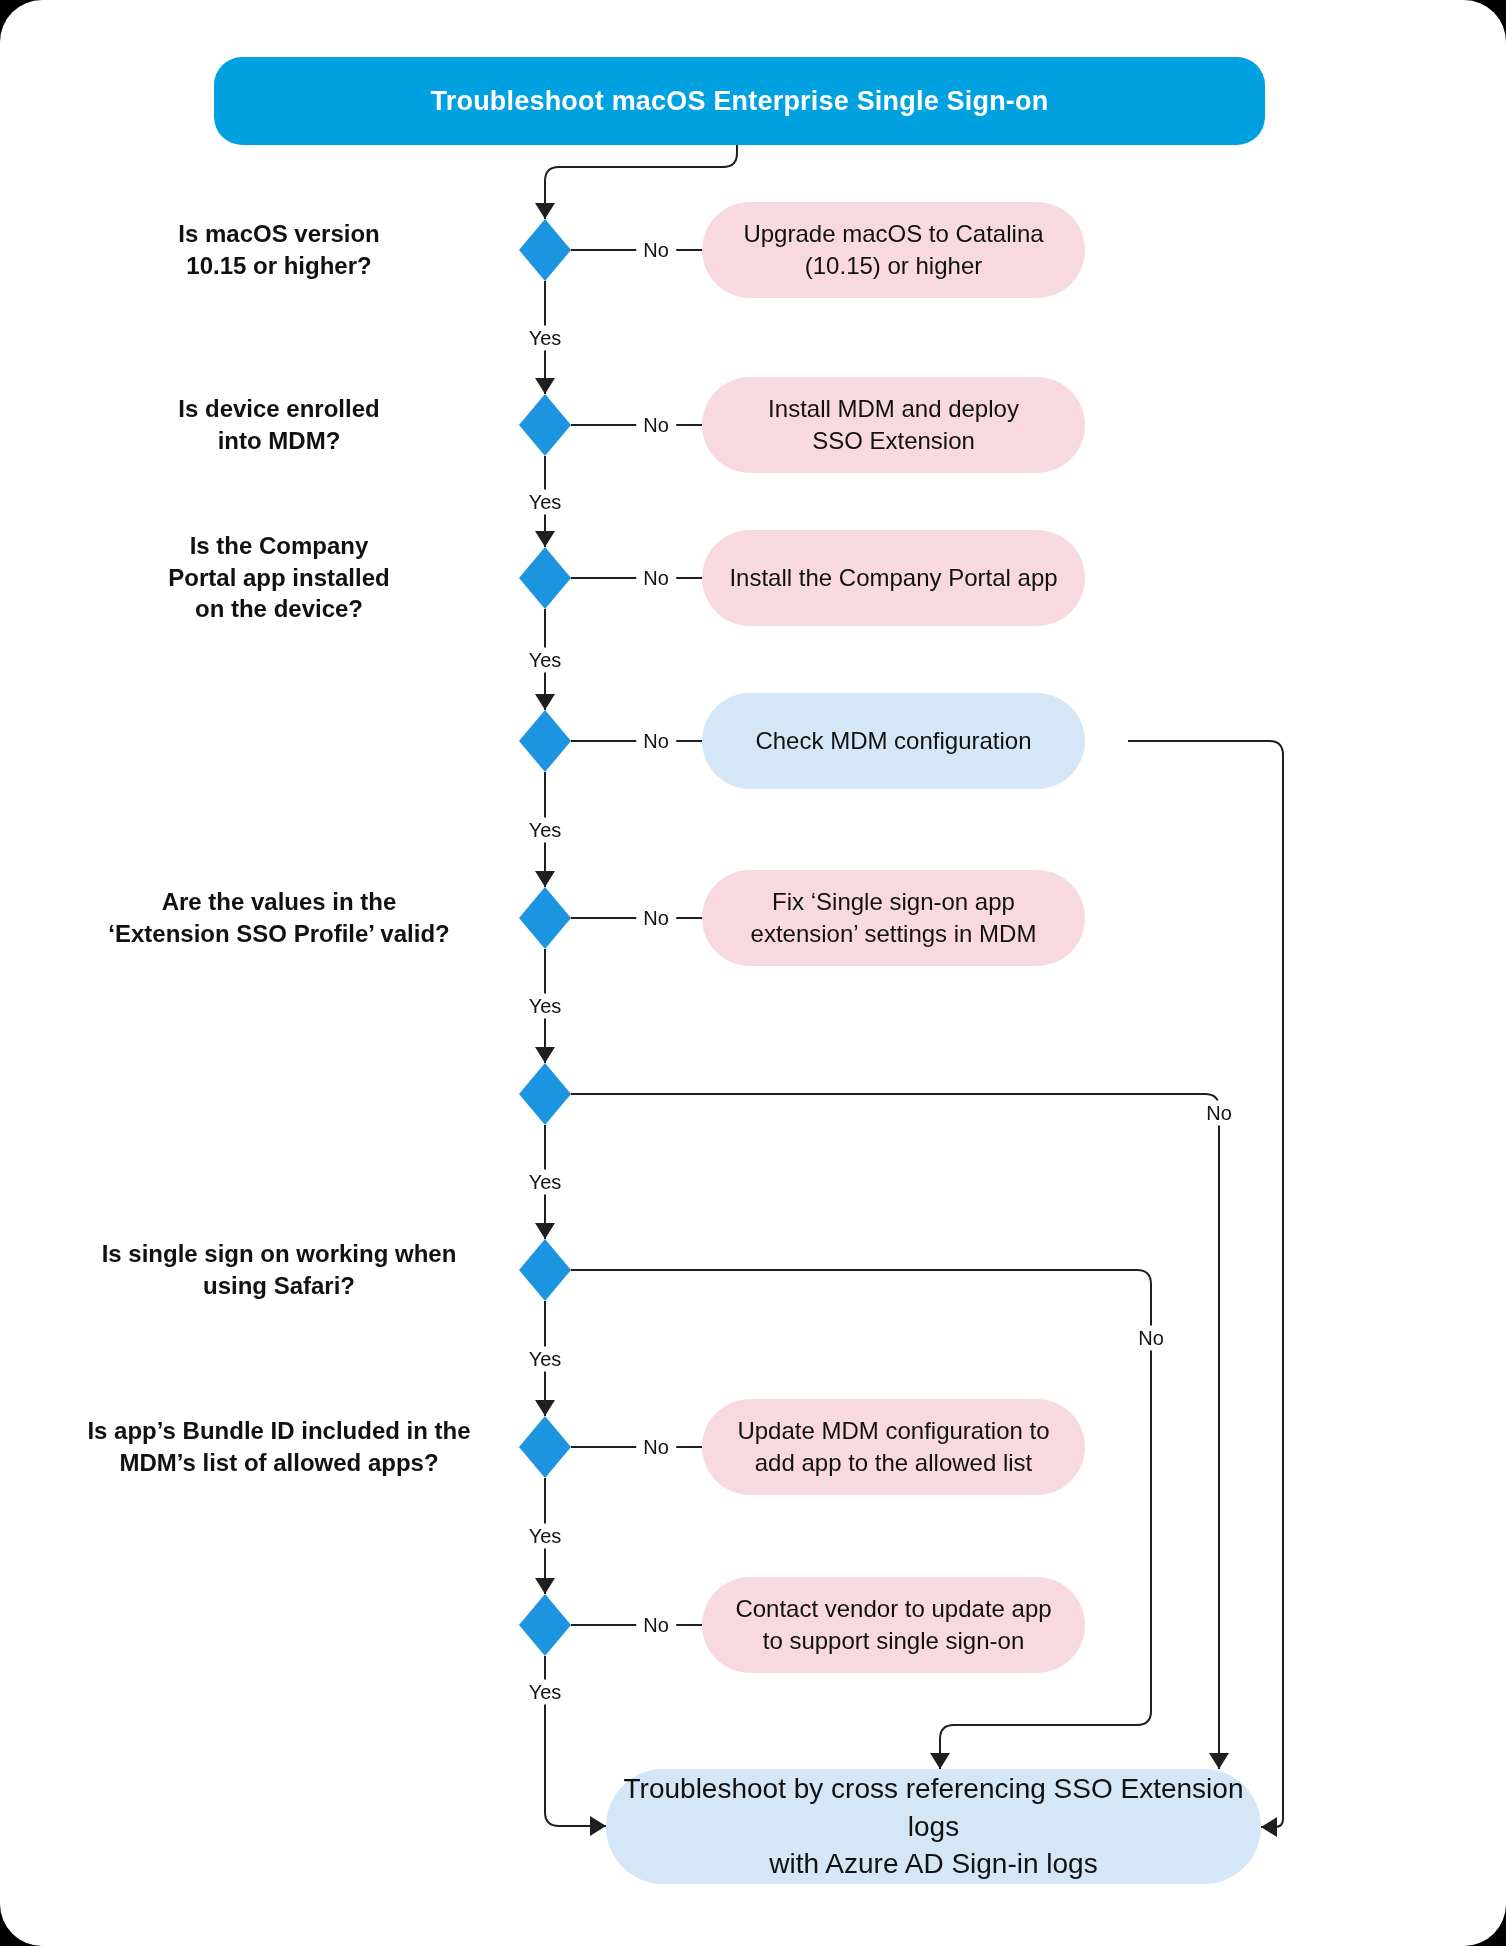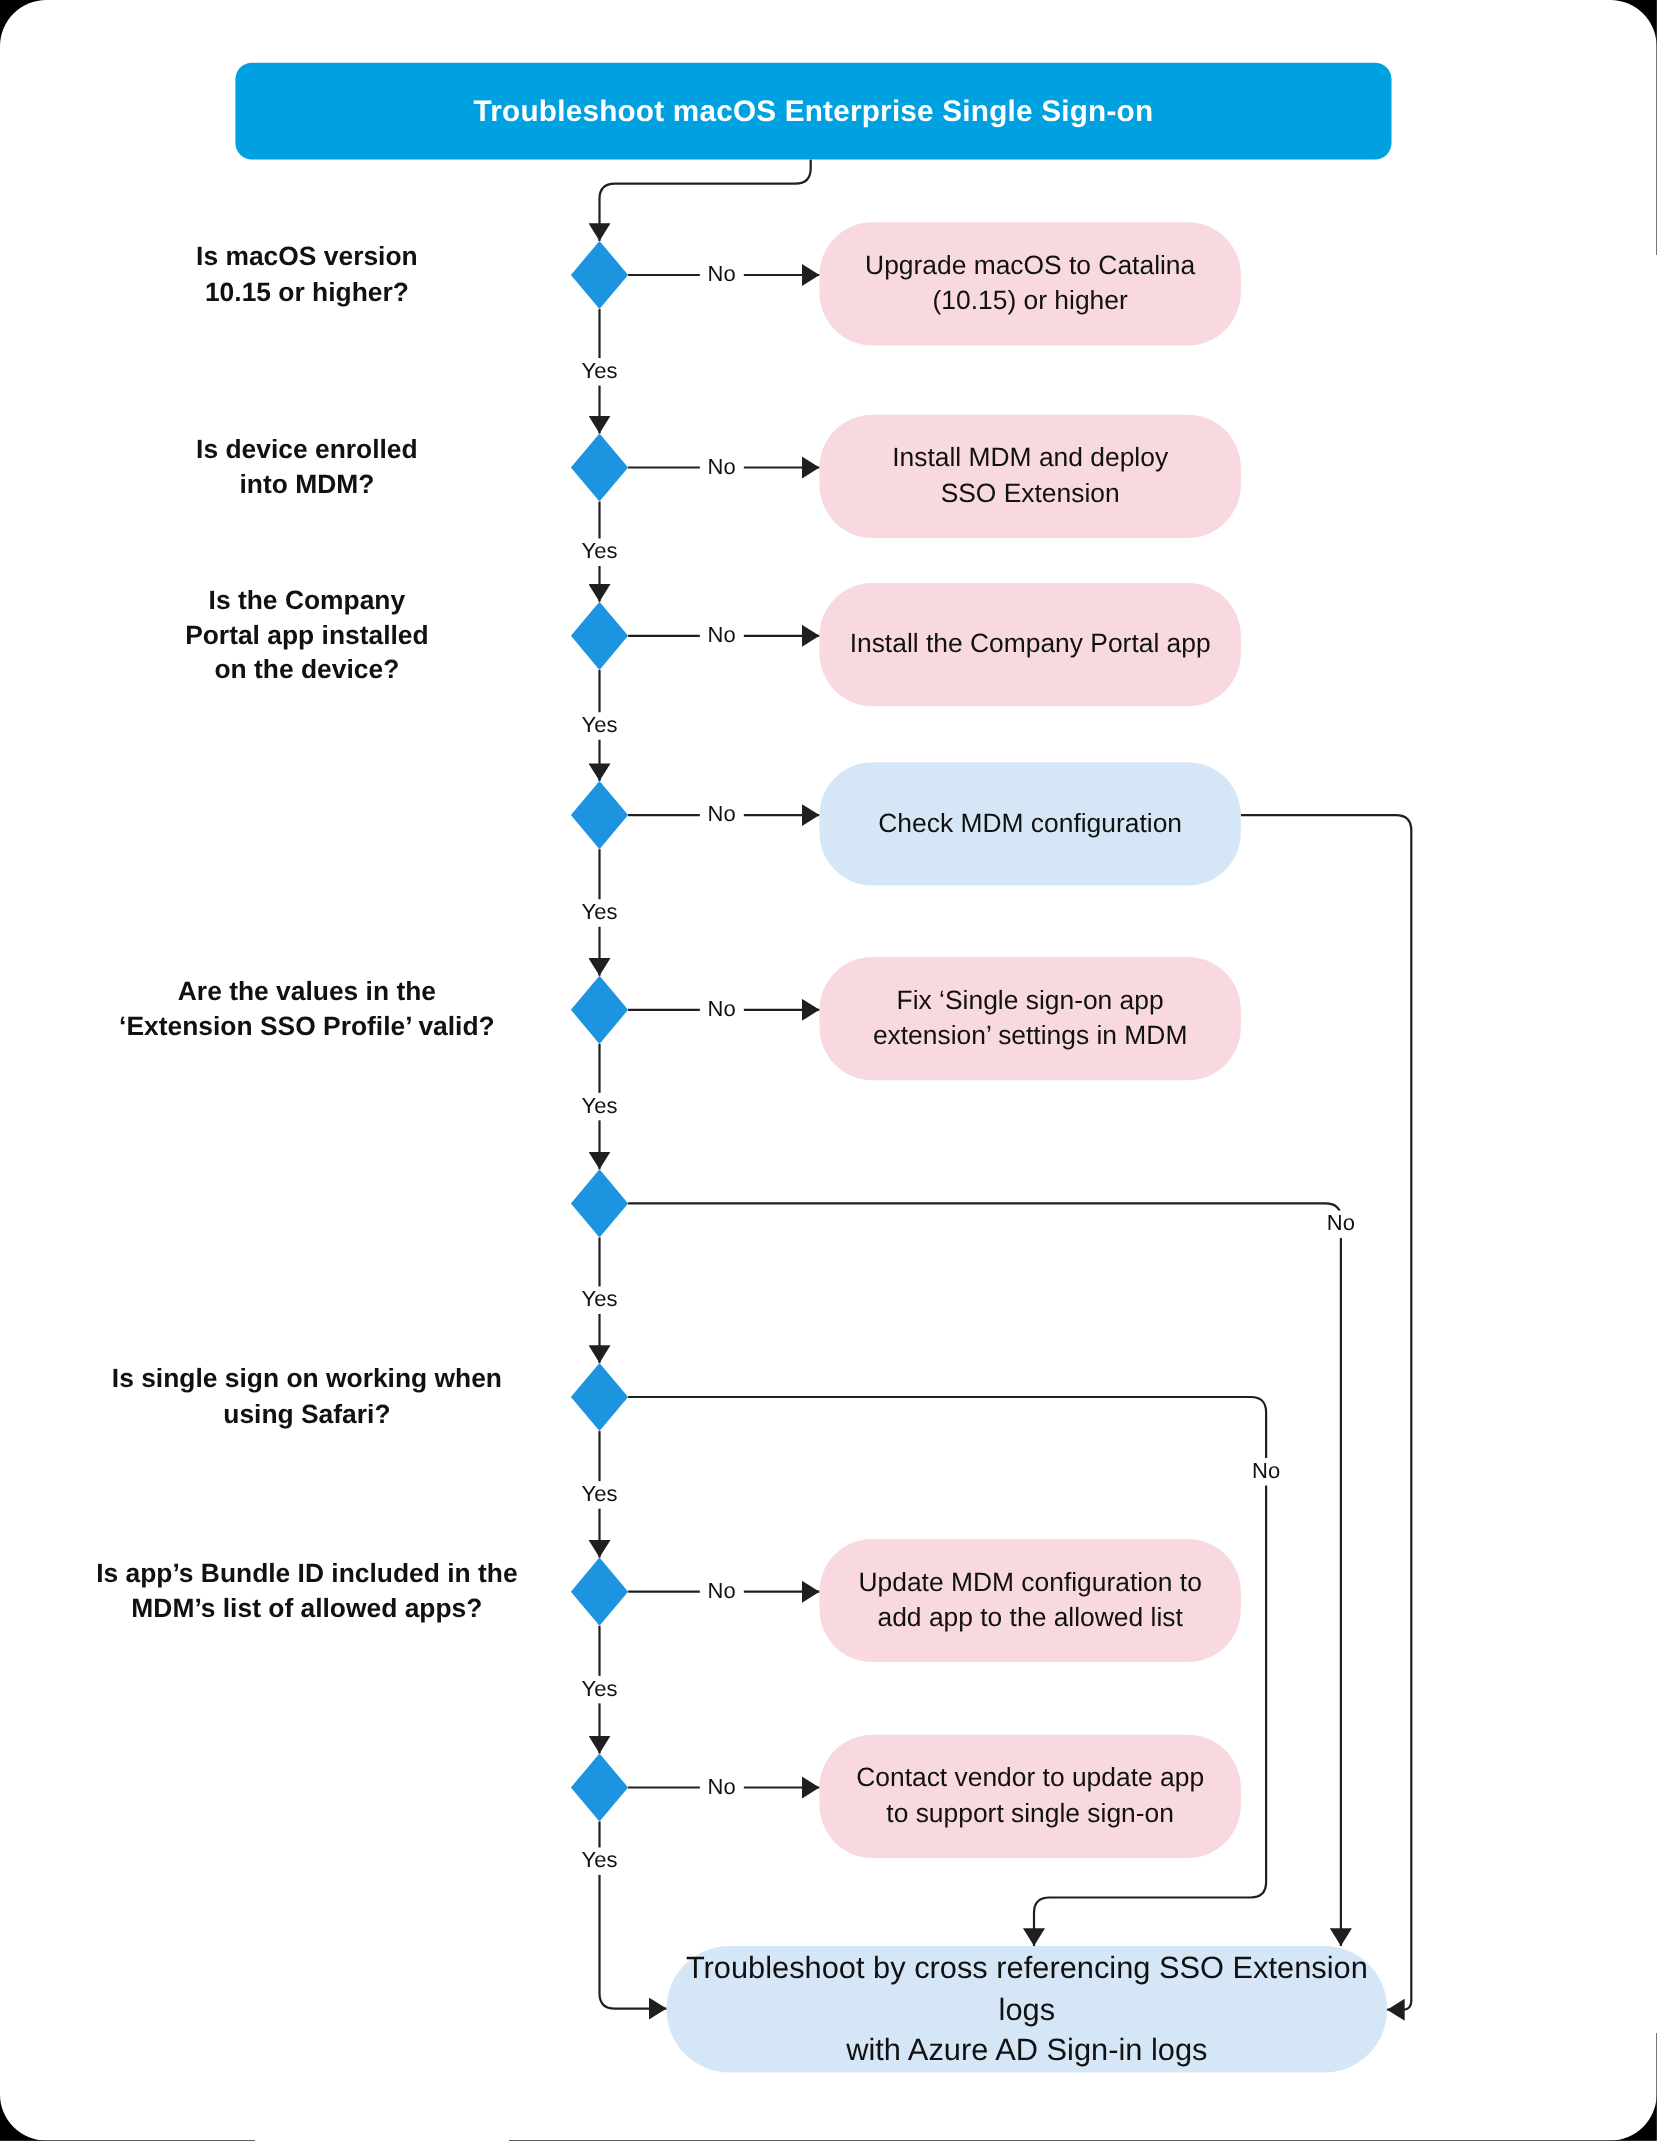--- a/index.html
+++ b/index.html
@@ -8,31 +8,31 @@
     --line:#1f1f1f; --text:#111111;
   }
   html,body{margin:0;padding:0;background:var(--page-bg);}
   #canvas{
     position:relative;width:1506px;height:1946px;background:var(--canvas-bg);
     border-radius:42px;overflow:hidden;
     font-family:"Liberation Sans",sans-serif;color:var(--text);
   }
   #connectors{position:absolute;left:0;top:0;}
   .title-box{
-    position:absolute;left:214px;top:57px;width:1051px;height:88px;border-radius:15px;
+    position:absolute;left:214px;top:57px;width:1051px;height:88px;border-radius:28px;
     background:var(--title-bg);display:flex;align-items:center;justify-content:center;
   }
   .title-box span{color:var(--title-text);font-size:27px;font-weight:bold;letter-spacing:.2px;}
   .question{
     position:absolute;left:60px;width:438px;text-align:center;
     font-size:24px;font-weight:bold;line-height:1.32;white-space:pre-line;
     transform:translateY(-50%);
   }
   .action{
-    position:absolute;left:745px;width:383px;height:112px;border-radius:48px;
+    position:absolute;left:702px;width:383px;height:96px;border-radius:48px;
     display:flex;align-items:center;justify-content:center;text-align:center;
     font-size:24px;line-height:1.32;white-space:pre-line;padding:0 10px;box-sizing:border-box;
   }
   .action.pink{background:var(--action-pink);}
   .action.blue{background:var(--action-blue);}
   .final-box{
     position:absolute;left:606px;top:1769px;width:655px;height:115px;border-radius:57px;
     background:var(--action-blue);display:flex;align-items:center;justify-content:center;
     text-align:center;font-size:28px;line-height:1.35;white-space:pre-line;
   }

